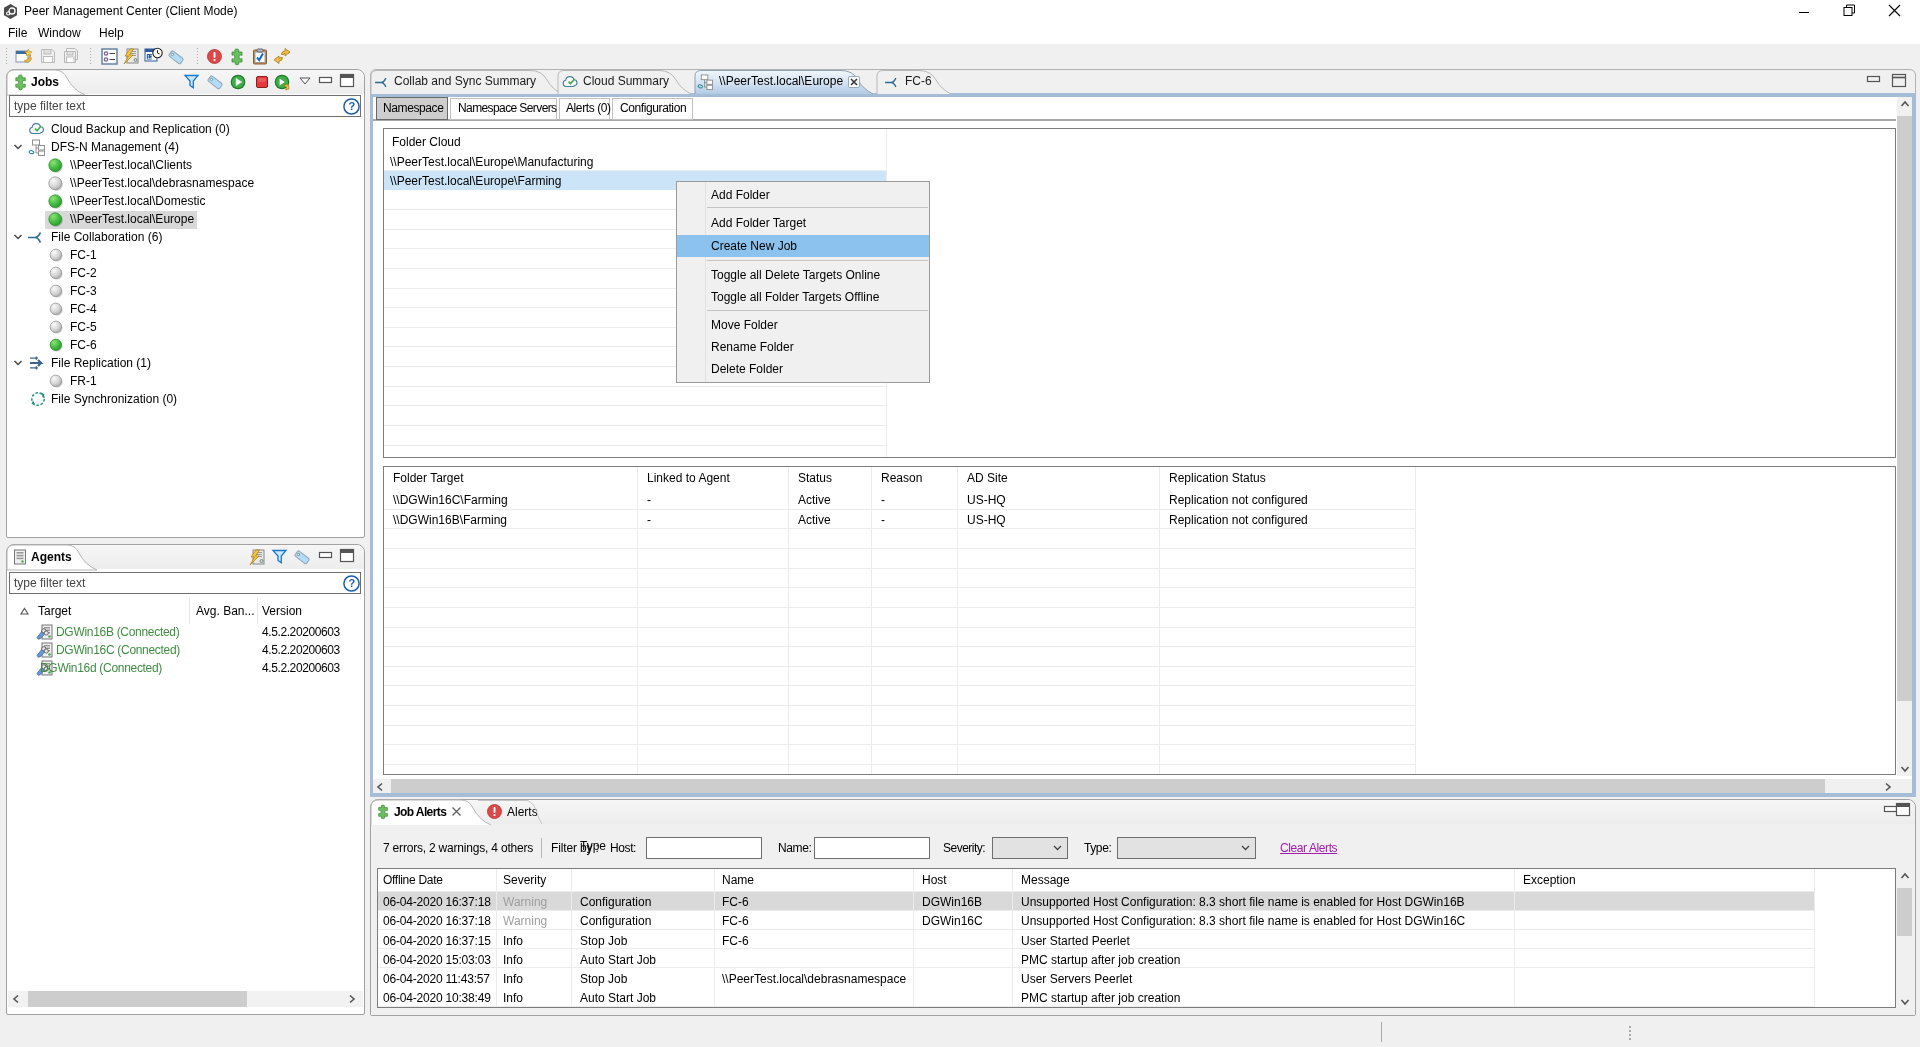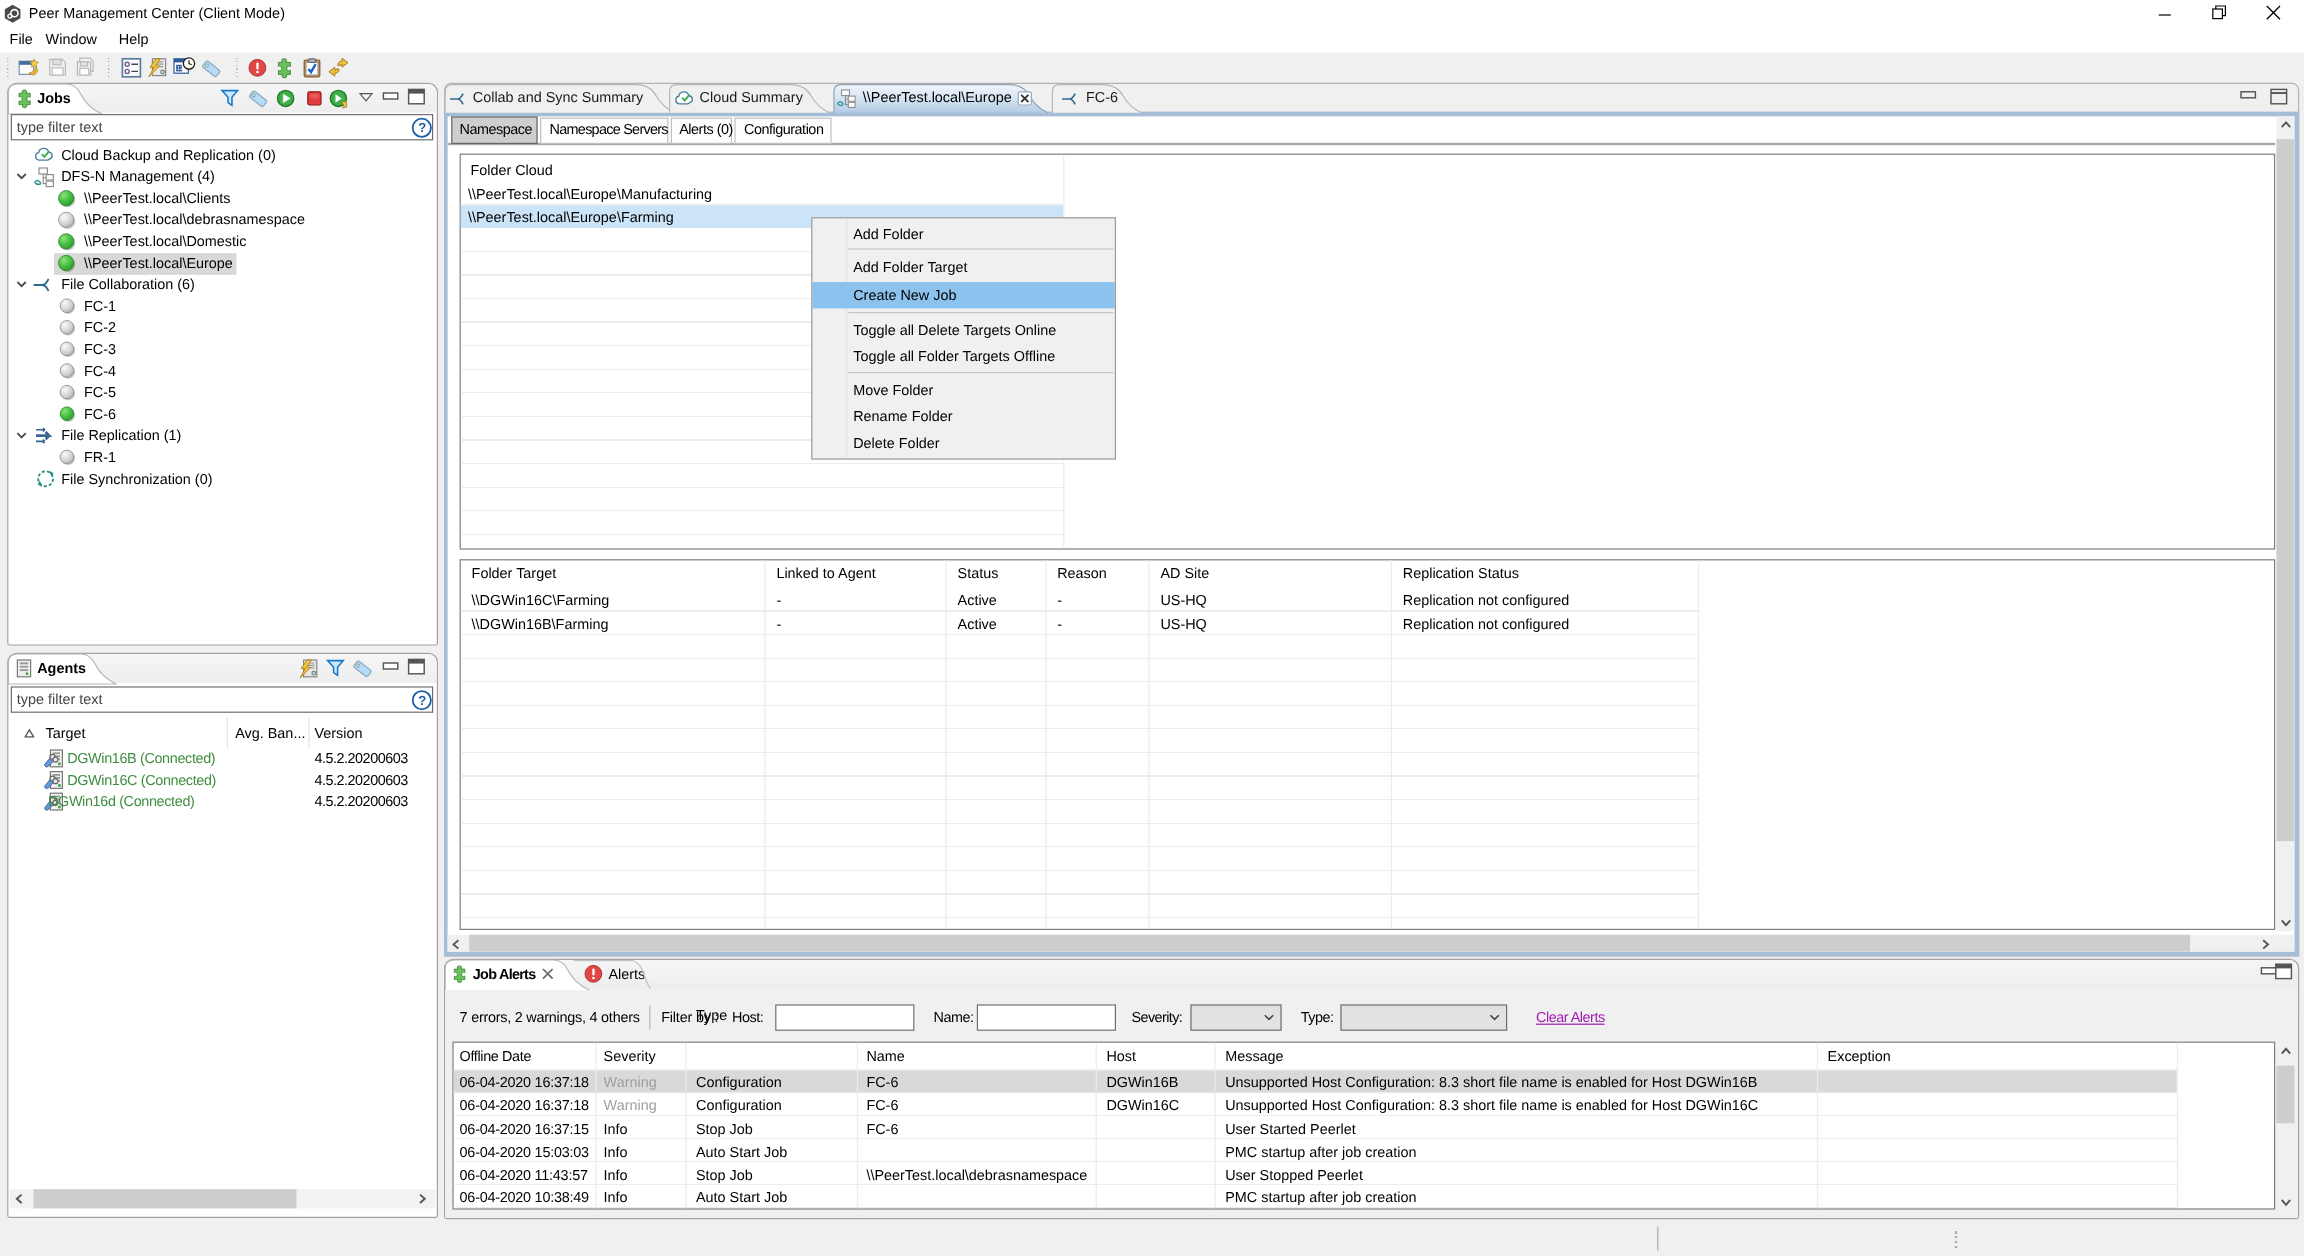--- a/index.html
+++ b/index.html
@@ -580,21 +580,21 @@
 <div class="tx" style="left:722px;top:933px">FC-6</div>
 <div class="tx" style="left:1021px;top:933px">User Started Peerlet</div>
 <div class="tx" style="left:383px;top:952px;letter-spacing:-.2px">06-04-2020 15:03:03</div>
 <div class="tx" style="left:503px;top:952px">Info</div>
 <div class="tx" style="left:580px;top:952px">Auto Start Job</div>
 <div class="tx" style="left:1021px;top:952px">PMC startup after job creation</div>
 <div class="tx" style="left:383px;top:971px;letter-spacing:-.2px">06-04-2020 11:43:57</div>
 <div class="tx" style="left:503px;top:971px">Info</div>
 <div class="tx" style="left:580px;top:971px">Stop Job</div>
 <div class="tx" style="left:722px;top:971px">\\PeerTest.local\debrasnamespace</div>
-<div class="tx" style="left:1021px;top:971px">User Stopped Peerlet</div>
+<div class="tx" style="left:1021px;top:971px">User Servers Peerlet</div>
 <div class="tx" style="left:383px;top:990px;letter-spacing:-.2px">06-04-2020 10:38:49</div>
 <div class="tx" style="left:503px;top:990px">Info</div>
 <div class="tx" style="left:580px;top:990px">Auto Start Job</div>
 <div class="tx" style="left:1021px;top:990px">PMC startup after job creation</div>
 
 <div class="a" style="left:1897px;top:869px;width:15px;height:138px;background:#f0f0f0"></div>
 <svg class="a" style="left:1900px;top:872px" width="10" height="8" viewBox="0 0 10 8">
       <path d="M1.5 6 L5 2 L8.5 6" fill="none" stroke="#555" stroke-width="1.6"></path>
     </svg>
 <div class="a" style="left:1897px;top:888px;width:15px;height:48px;background:#cdcdcd"></div>

